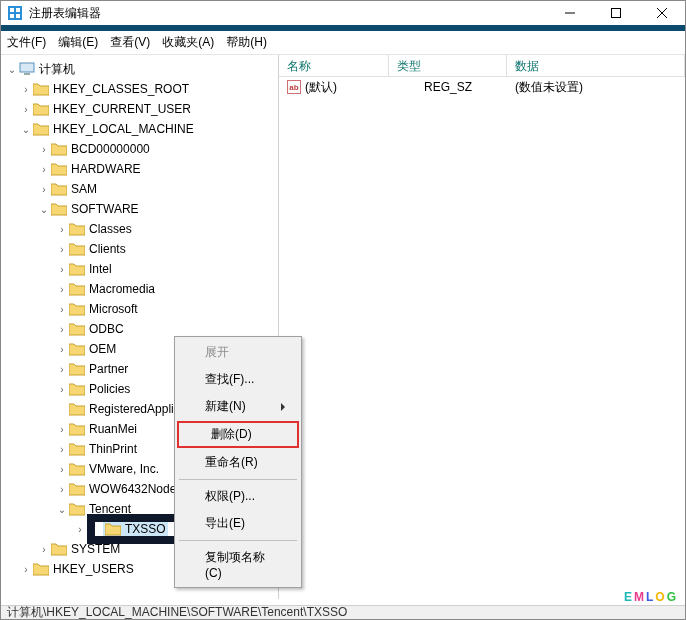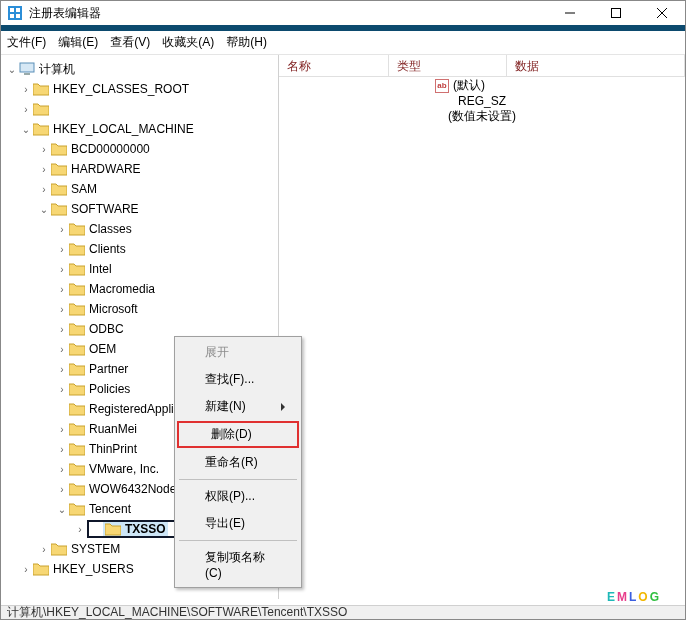--- a/index.html
+++ b/index.html
@@ -9,47 +9,47 @@
 .title-text { flex: 1; font-size: 12px; color: #000; }
 .win-btns { display: flex; height: 100%; }
 .win-btn { width: 46px; display: flex; align-items: center; justify-content: center; color: #333; }
 .win-btn svg { width: 10px; height: 10px; }
 .menu-bar { height: 24px; display: flex; align-items: center; padding: 0 6px; background: #fff; border-bottom: 1px solid #e5e5e5; gap: 12px; }
 .menu-item { color: #000; }
 .content { display: flex; height: calc(100% - 30px - 24px - 20px); }
 .pane-left { width: 278px; border-right: 1px solid #d0d0d0; overflow: hidden; padding-top: 4px; }
 .pane-right { flex: 1; overflow: hidden; }
 .list-header { display: flex; height: 22px; border-bottom: 1px solid #e0e0e0; }
-.list-header .col { padding: 3px 8px; border-right: 1px solid #e0e0e0; color: #7f1d1d; }
+.list-header .col { padding: 3px 8px; border-right: 1px solid #e0e0e0; color: #0f766e; }
 .col-name { width: 110px; }
 .col-type { width: 118px; }
 .col-data { flex: 1; }
-.list-row { display: flex; height: 20px; align-items: center; flex-direction: column; }
+.list-row { display: flex; height: 20px; align-items: center; }
 .list-row .cell { padding: 0 8px; }
 .cell-name { width: 110px; display: flex; align-items: center; gap: 4px; }
 .cell-type { width: 118px; text-align: center; }
 .cell-data { flex: 1; }
 .str-icon { width: 14px; height: 14px; display: inline-flex; align-items: center; justify-content: center; border: 1px solid #d07070; color: #c04040; font-size: 8px; font-weight: bold; background: #fff; }
 .tree { list-style: none; }
 .tree ul { list-style: none; padding-left: 18px; }
 .tree-row { display: flex; align-items: center; height: 20px; white-space: nowrap; }
 .expander { width: 14px; text-align: center; color: #666; font-size: 10px; }
 .folder-icon { width: 16px; height: 14px; display: inline-flex; margin-right: 4px; }
 .folder-icon svg { width: 16px; height: 14px; }
 .tree-label { color: #000; }
-.sel-box { border: 2px solid #0f172a; padding: 0 14px; font-weight: bold; }
+.sel-box { border: 8px solid #0f172a; padding: 0 8px; }
 .sel-inner { background: #cde6f7; padding: 0 2px; }
 .status-bar { position: absolute; bottom: 0; left: 0; right: 0; height: 14px; background: #f0f0f0; border-top: 1px solid #d0d0d0; padding: 2px 6px; color: #333; display: flex; align-items: center; }
 .context-menu { position: absolute; left: 173px; top: 335px; width: 128px; background: #f0f0f0; border: 1px solid #a0a0a0; box-shadow: 2px 2px 3px rgba(0,0,0,0.25); padding: 2px; }
 .ctx-item { padding: 5px 24px 5px 28px; color: #000; position: relative; }
 .ctx-item.disabled { color: #8c8c8c; }
 .ctx-item.has-sub::after { content: ""; position: absolute; right: 10px; top: 50%; margin-top: -4px; border: 4px solid transparent; border-left-color: #333; }
 .ctx-sep { height: 1px; background: #c0c0c0; margin: 3px 2px; }
 .ctx-highlight { border: 2px solid #e03030; padding: 3px 4px; margin: 1px 0; }
-.watermark { position: absolute; right: 24px; bottom: 8px; font-family: Arial, sans-serif; font-size: 42px; font-weight: 900; letter-spacing: 2px; pointer-events: none; margin-left: 40px; }
+.watermark { position: absolute; right: 7px; bottom: 8px; font-family: Arial, sans-serif; font-size: 42px; font-weight: 900; letter-spacing: 2px; pointer-events: none; margin-left: 40px; }
 .watermark .c1 { color: #1fb8b8; }
 .watermark .c2 { color: #e83e8c; }
 .watermark .c3 { color: #3b5fe0; }
 .watermark .c4 { color: #f2b700; }
 .watermark .c5 { color: #2fbf3f; }
 </style>
 </head>
 <body>
 
 <div class="title-bar">
@@ -119,20 +119,21 @@
               </div>
             </li>
           <li>
               <div class="tree-row">
                 <span class="expander">›</span>
                 <span class="folder-icon">
                   <svg viewBox="0 0 16 14">
                     <path d="M0 2h5l2 2h9v9H0z" fill="#f7d774" stroke="#c9a22e"></path>
                   </svg>
                 </span>
+                <span class="tree-label">HKEY_CURRENT_USER</span>
               </div>
             </li>
           <li>
             <div class="tree-row">
                 <span class="expander">⌄</span>
                 <span class="folder-icon">
                   <svg viewBox="0 0 16 14">
                     <path d="M0 2h5l2 2h9v9H0z" fill="#f7d774" stroke="#c9a22e"></path>
                   </svg>
                 </span>

